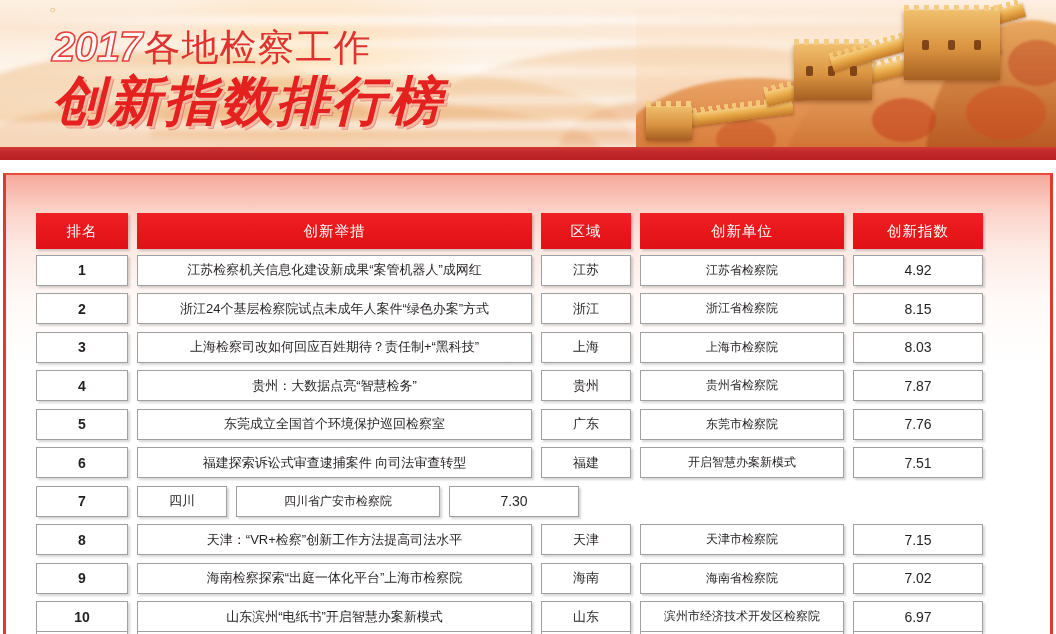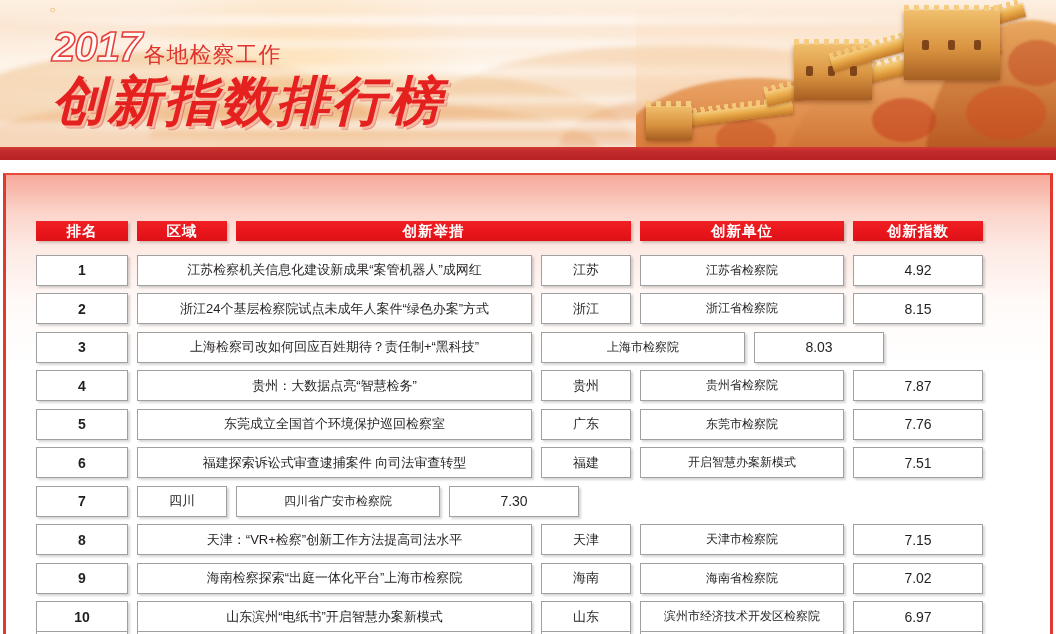--- a/index.html
+++ b/index.html
@@ -169,21 +169,21 @@
   .year {
     font-size: 42px;
     font-weight: 700;
     font-style: italic;
     letter-spacing: -1px;
     color: transparent;
     -webkit-text-stroke: 1.6px #e8403c;
     text-shadow: 1px 1px 0 rgba(255,255,255,.8);
   }
   .subtitle {
-    font-size: 22px;
+    font-size: 37px;
     font-weight: 500;
     color: #e0332f;
     letter-spacing: 1px;
     padding-bottom: 2px;
   }
   .title-line2 {
     margin-top: 4px;
     font-size: 53px;
     font-weight: 700;
     font-style: italic;
@@ -274,25 +274,25 @@
   .col-unit    { width: 204px; }
   .col-index   { width: 130px; }
 
   .cell.rank   { font-weight: 700; font-size: 14px; }
   .cell.index  { font-size: 14px; }
   .cell.unit   { font-size: 12px; }
 
   
   .row.header { height: 40px; }
   .row.header .cell {
-    height: 20px;
+    height: 36px;
     background: linear-gradient(180deg, #ef2024 0%, #e8161b 55%, #dd1117 100%);
     border: none;
     color: #ffffff;
-    font-weight: 700;
+    font-weight: 400;
     font-size: 14.5px;
     letter-spacing: 1px;
     box-shadow: 1.5px 1.5px 2px rgba(0,0,0,.18);
   }
 
   
   .clip-sliver {
     position: absolute;
     left: 30px; bottom: 0;
     width: 996px; height: 3px;
@@ -369,22 +369,22 @@
   </div>
 
   <div class="divider-band"></div>
   <div class="divider-gap"></div>
 
   <div class="panel">
     <div class="table" id="table">
 
       <div class="row header">
         <div class="cell col-rank">排名</div>
+        <div class="cell col-measure">创新举措</div>
         <div class="cell col-region">区域</div>
-        <div class="cell col-measure">创新举措</div>
         <div class="cell col-unit">创新单位</div>
         <div class="cell col-index">创新指数</div>
       </div>
 
       <div id="rows-host">
           <div class="row">
             <div class="cell col-rank rank">1</div>
             <div class="cell col-measure">江苏检察机关信息化建设新成果“案管机器人”成网红</div>
             <div class="cell col-region">江苏</div>
             <div class="cell col-unit unit">江苏省检察院</div>
@@ -393,20 +393,21 @@
           <div class="row">
             <div class="cell col-rank rank">2</div>
             <div class="cell col-measure">浙江24个基层检察院试点未成年人案件“绿色办案”方式</div>
             <div class="cell col-region">浙江</div>
             <div class="cell col-unit unit">浙江省检察院</div>
             <div class="cell col-index index">8.15</div>
           </div>
           <div class="row">
             <div class="cell col-rank rank">3</div>
             <div class="cell col-measure">上海检察司改如何回应百姓期待？责任制+“黑科技”</div>
+            <div class="cell col-region">上海</div>
             <div class="cell col-unit unit">上海市检察院</div>
             <div class="cell col-index index">8.03</div>
           </div>
           <div class="row">
             <div class="cell col-rank rank">4</div>
             <div class="cell col-measure">贵州：大数据点亮“智慧检务”</div>
             <div class="cell col-region">贵州</div>
             <div class="cell col-unit unit">贵州省检察院</div>
             <div class="cell col-index index">7.87</div>
           </div>

